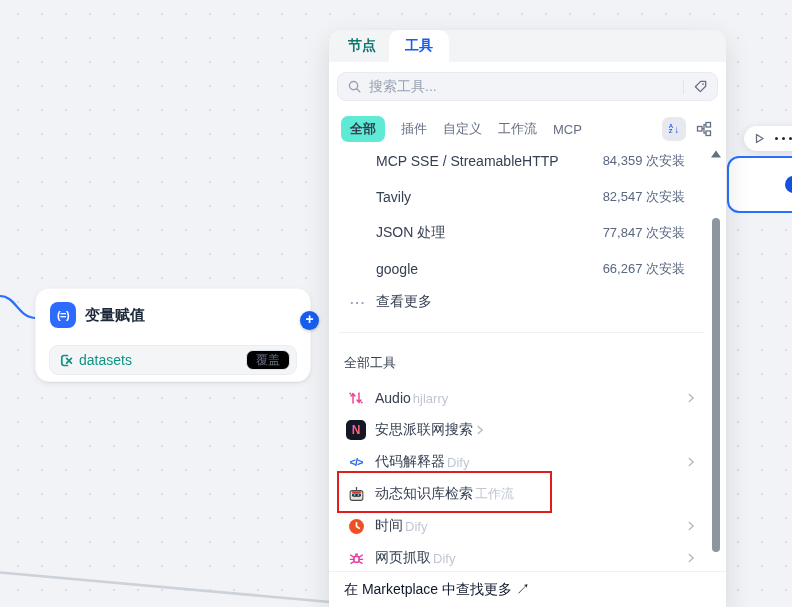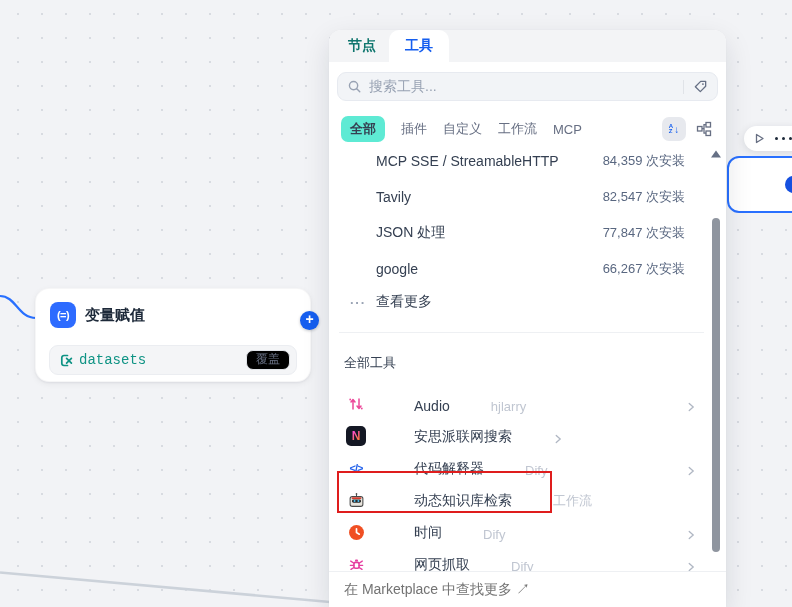--- a/index.html
+++ b/index.html
@@ -33,21 +33,21 @@
   }
   .va-title { margin-left:9px; font-size:15px; font-weight:bold; color:#1d2939; }
   .va-plus {
     position:absolute; right:-9px; top:22px; width:19px; height:19px; border-radius:50%;
     background:#155eef; color:#fff; font-size:14px; line-height:17px; text-align:center;
     font-weight:bold; box-shadow:0 1px 3px rgba(16,24,40,.25); cursor:pointer;
   }
   .va-var-row {
     position:absolute; left:13px; right:13px; top:56px; height:30px;
     background:#f4f5f7; border:1px solid #ebedf1; border-radius:9px;
-    display:flex; align-items:center; padding:0 6px 0 9px;font-family:Liberation Mono, monospace;
+    display:flex; align-items:center; padding:0 6px 0 9px;
   }
   .va-var-name { color:#0e9384; font-size:14px; font-weight:500; margin-left:5px; flex:1; }
   .va-badge {
     font-size:12px; color:#676f83; background:#000000; border:1px solid #e0e3e8;
     border-radius:7px; padding:2px 9px; line-height:14px;
   }
 
   
   .mini-toolbar {
     position:absolute; left:744px; top:126px; width:60px; height:25px; z-index:3;
@@ -121,21 +121,21 @@
     display:flex; align-items:center; padding:0 47px 0 21px; cursor:pointer;
   }
   .see-more .ellipsis { color:#98a2b3; font-weight:bold; font-size:13px; letter-spacing:1px; width:26px; }
   .see-more .label { font-size:14px; color:#354052; }
 
   .divider { position:absolute; left:10px; top:302px; width:365px; height:1px; background:#eef0f3; }
   .section-title { position:absolute; left:15px; top:324px; font-size:13px; color:#354052; }
 
   
   .tool-list { position:absolute; left:0; top:352px; width:383px; }
-  .trow { height:32px; display:flex; align-items:flex-end; padding:0 14px 0 17px; cursor:pointer;gap:39px; }
+  .trow { height:32px; display:flex; align-items:center; padding:0 14px 0 17px; cursor:pointer; }
   .ticon { width:20px; height:20px; display:flex; align-items:center; justify-content:center; flex:none; }
   .tname { font-size:14px; font-weight:500; color:#354052; margin-left:9px; white-space:nowrap; }
   .torg { font-size:13px; color:#c0c6d1; margin-left:2px; white-space:nowrap; flex:1; }
   .chev { flex:none; }
 
   .icon-anspire {
     width:20px; height:20px; border-radius:5px; background:#141824;
     display:flex; align-items:center; justify-content:center;
     font-weight:800; font-size:12px;
     background-image:none;
@@ -144,21 +144,21 @@
     background:linear-gradient(135deg,#ff4ecd 20%,#ff7a2f 85%);
     -webkit-background-clip:text; background-clip:text; color:transparent;
   }
   .icon-code { color:#2563eb; font-weight:bold; font-size:11px; letter-spacing:-1px; }
 
   .panel-footer {
     position:absolute; left:0; bottom:0; width:100%; height:36px;
     border-top:1px solid #eef0f3; display:flex; align-items:center; padding:0 15px;
     background:#fff;
   }
-  .footer-link { color:#737373; font-size:14px; text-decoration:none; cursor:pointer; }
+  .footer-link { color:#0f172a; font-size:14px; text-decoration:none; cursor:pointer; }
 
   
   .sb-arrow-up, .sb-arrow-down { position:absolute; left:381px; width:12px; height:10px; }
   .sb-arrow-up { top:119px; }
   .sb-arrow-down { top:557px; }
   .sb-thumb {
     position:absolute; left:383px; top:188px; width:8px; height:334px;
     background:#8f959f; border-radius:4px;
   }
 

